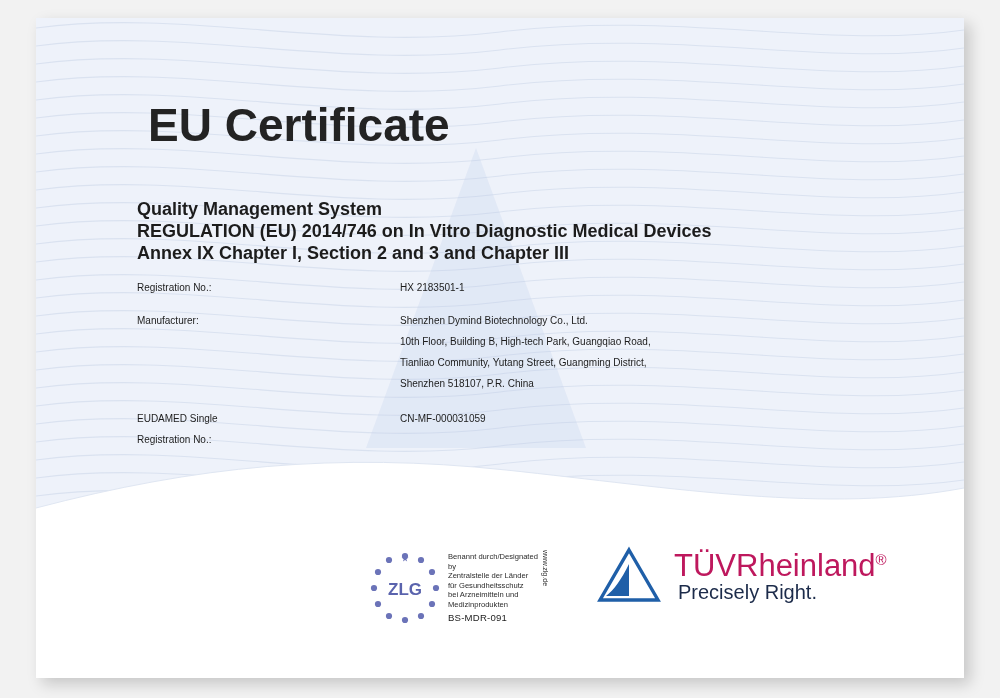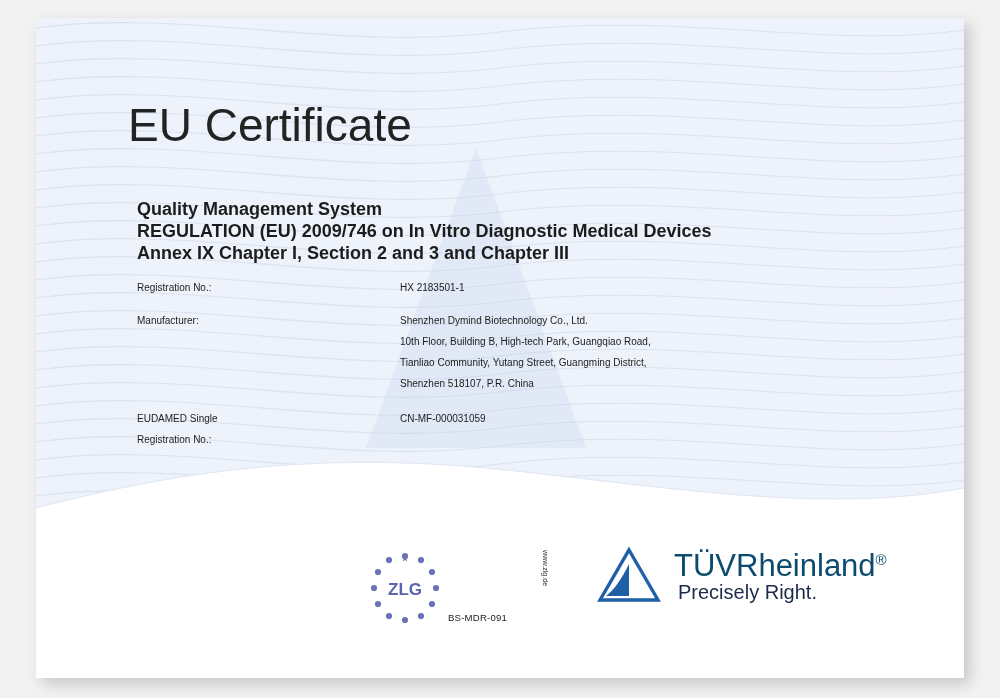--- a/index.html
+++ b/index.html
@@ -68,26 +68,26 @@
   #content {
     position: absolute;
     left: 0;
     top: 0;
     width: 100%;
     height: 100%;
   }
 
   .title {
     position: absolute;
-    left: 92px;
+    left: 112px;
     top: 80px;
     font-size: 46px;
     color: #232323;
     letter-spacing: 0px;
-    font-weight: 400;
+    font-weight: 700;
   }
 
   .headlines {
     position: absolute;
     left: 101px;
     top: 180px;
     font-size: 18px;
     font-weight: bold;
     color: #1c1c1c;
     line-height: 22px;
@@ -181,21 +181,21 @@
     left: 0;
     top: 4px;
     width: 66px;
     height: 60px;
   }
   .tuv-name {
     position: absolute;
     left: 78px;
     top: 6px;
     font-size: 31px;
-    color: #0c4a6e;
+    color: #be185d;
     font-weight: 400;
     white-space: nowrap;
     text-align: center;
   }
   .tuv-name .reg {
     font-size: 15px;
     vertical-align: super;
   }
   .tuv-tag {
     position: absolute;
@@ -251,21 +251,21 @@
     <svg id="curve" viewBox="0 0 928 230" preserveAspectRatio="none">
       <path d="M0,60 C160,18 300,4 470,22 C640,40 790,66 928,40 L928,230 L0,230 Z" fill="#ffffff"></path>
       <path d="M0,60 C160,18 300,4 470,22 C640,40 790,66 928,40" fill="none" stroke="#dfe6f2" stroke-width="1"></path>
     </svg>
 
     <div id="content">
       <div class="title">EU Certificate</div>
 
       <div class="headlines">
         <div>Quality Management System</div>
-        <div>REGULATION (EU) 2009/746 on In Vitro Diagnostic Medical Devices</div>
+        <div>REGULATION (EU) 2014/746 on In Vitro Diagnostic Medical Devices</div>
         <div>Annex IX Chapter I, Section 2 and 3 and Chapter III</div>
       </div>
 
       <div class="rows">
         <div class="row">
           <div class="label">Registration No.:</div>
           <div class="value">HX 2183501-1</div>
         </div>
         <div class="row tall">
           <div class="label">Manufacturer:</div>
@@ -301,20 +301,25 @@
               <circle cx="23" cy="66" r="3.1"></circle>
               <circle cx="12" cy="54" r="3.1"></circle>
               <circle cx="8" cy="38" r="3.1"></circle>
               <circle cx="12" cy="22" r="3.1"></circle>
               <circle cx="23" cy="10" r="3.1"></circle>
             </g>
             <g fill="#5a63ad" font-family="Liberation Sans, sans-serif" font-size="17" font-weight="bold">
               <text x="39" y="45" text-anchor="middle">ZLG</text>
             </g>
           </svg>
+          <div class="zlg-text" style="white-space: pre-line;">Benannt durch/Designated by
+Zentralstelle der Länder
+für Gesundheitsschutz
+bei Arzneimitteln und
+Medizinprodukten</div>
           <div class="zlg-code">BS-MDR-091</div>
           <div class="zlg-url">www.zlg.de</div>
         </div>
 
         <div class="tuv-block">
           <svg class="tuv-mark" viewBox="0 0 66 60">
             <path d="M33,4 L62,54 L4,54 Z" fill="none" stroke="#1f5fa8" stroke-width="3.4"></path>
             <path d="M33,18 C25,34 18,44 10,50 L33,50 Z" fill="#1f5fa8"></path>
           </svg>
           <div class="tuv-name"><span>TÜVRheinland</span><span class="reg">®</span></div>

